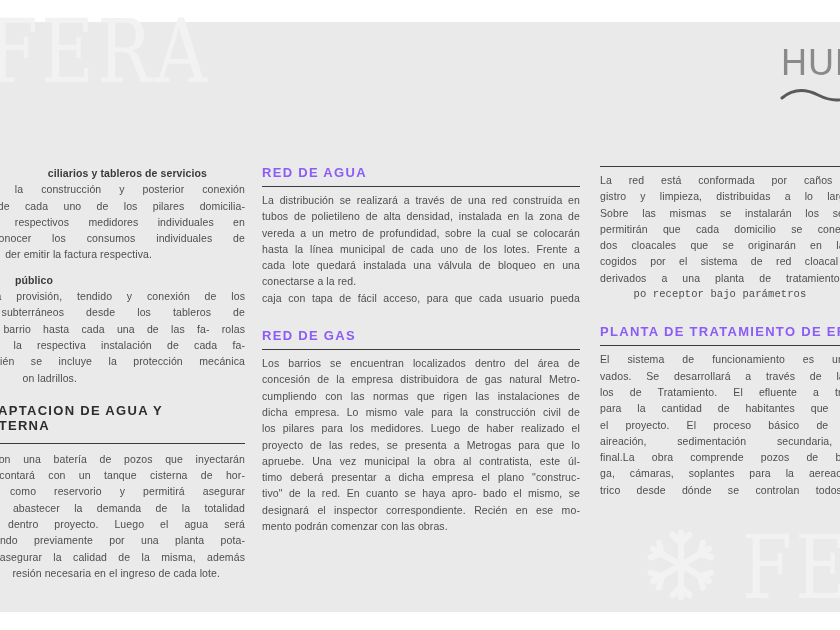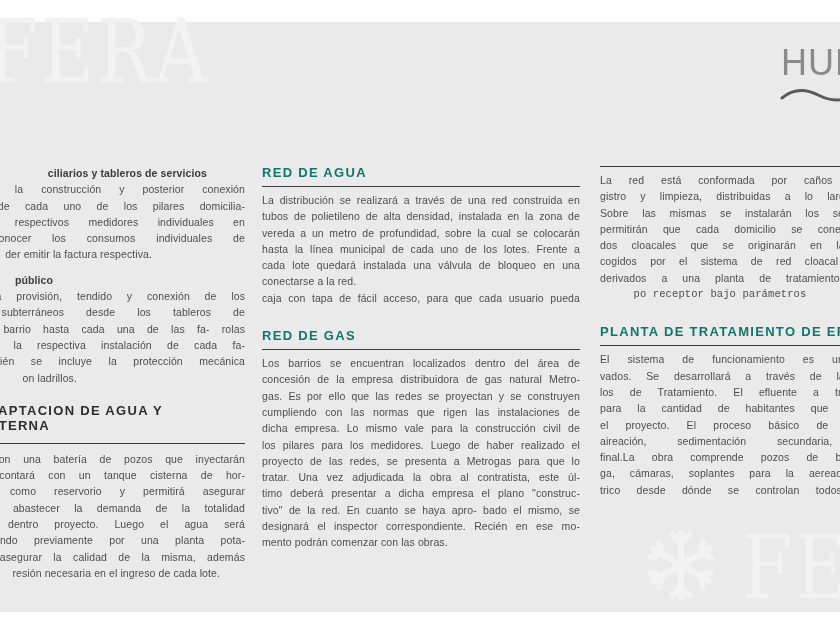--- a/index.html
+++ b/index.html
@@ -16,21 +16,21 @@
 
   
   .logo-text{position:absolute;left:781px;top:42px;font-size:36px;font-weight:100;
              letter-spacing:1px;color:#8a8a8a;white-space:nowrap;}
   .logo-wave{position:absolute;left:780px;top:86px;}
 
   
   .col{position:absolute;top:160px;color:#4e4e4e;}
   .line{font-size:10.5px;line-height:16.3px;height:16.3px;overflow:hidden;
         text-align:justify;text-align-last:justify;letter-spacing:.1px;}
-  .head{font-size:13px;font-weight:bold;letter-spacing:1.3px;color:#0f766e;line-height:15px;}
+  .head{font-size:13px;font-weight:bold;letter-spacing:1.3px;color:#8b5cf6;line-height:15px;}
   .rule{height:1px;background:#3b3b3b;}
   .ltr{direction:ltr;unicode-bidi:embed;}
 
   .col-left{left:0;width:245px;height:440px;overflow:hidden;direction:rtl;}
   .col-left .line{width:300px;}
   .col-left .bold{font-weight:bold;color:#3a3a3a;}
   .col-left .rag{text-align-last:right;}
   .col-left .bighead{width:300px;font-size:13px;font-weight:bold;letter-spacing:1.3px;
                      color:#2d2d2d;line-height:15px;height:15px;overflow:hidden;
                      text-align-last:right;}
@@ -133,26 +133,25 @@
     <div class="line">vereda a un metro de profundidad, sobre la cual se colocarán</div>
     <div class="line">hasta la línea municipal de cada uno de los lotes. Frente a</div>
     <div class="line">cada lote quedará instalada una válvula de bloqueo en una</div>
     <div class="line end">conectarse a la red.</div>
     <div class="line">caja con tapa de fácil acceso, para que cada usuario pueda</div>
 
     <div class="head" style="margin-top:22px">RED DE GAS</div>
     <div class="rule" style="margin-top:6px"></div>
     <div class="line" style="margin-top:5px">Los barrios se encuentran localizados dentro del área de</div>
     <div class="line">concesión de la empresa distribuidora de gas natural Metro-</div>
-    <div class="line">gas. Es por ello que las redes se proyectan y se construyen</div>
     <div class="line">cumpliendo con las normas que rigen las instalaciones de</div>
     <div class="line">dicha empresa. Lo mismo vale para la construcción civil de</div>
     <div class="line">los pilares para los medidores. Luego de haber realizado el</div>
     <div class="line">proyecto de las redes, se presenta a Metrogas para que lo</div>
-    <div class="line">tratar. Una vez adjudicada la obra al contratista, este úl-</div>
+    <div class="line">apruebe. Una vez municipal la obra al contratista, este úl-</div>
     <div class="line">timo deberá presentar a dicha empresa el plano "construc-</div>
     <div class="line">tivo" de la red. En cuanto se haya apro- bado el mismo, se</div>
     <div class="line">designará el inspector correspondiente. Recién en ese mo-</div>
     <div class="line end">mento podrán comenzar con las obras.</div>
   </div>
 
   <div class="col col-right">
     <div class="rule" style="margin-top:6px"></div>
     <div class="line" style="margin-top:5px">La red está conformada por caños de PVC</div>
     <div class="line">gistro y limpieza, distribuidas a lo largo de to</div>

